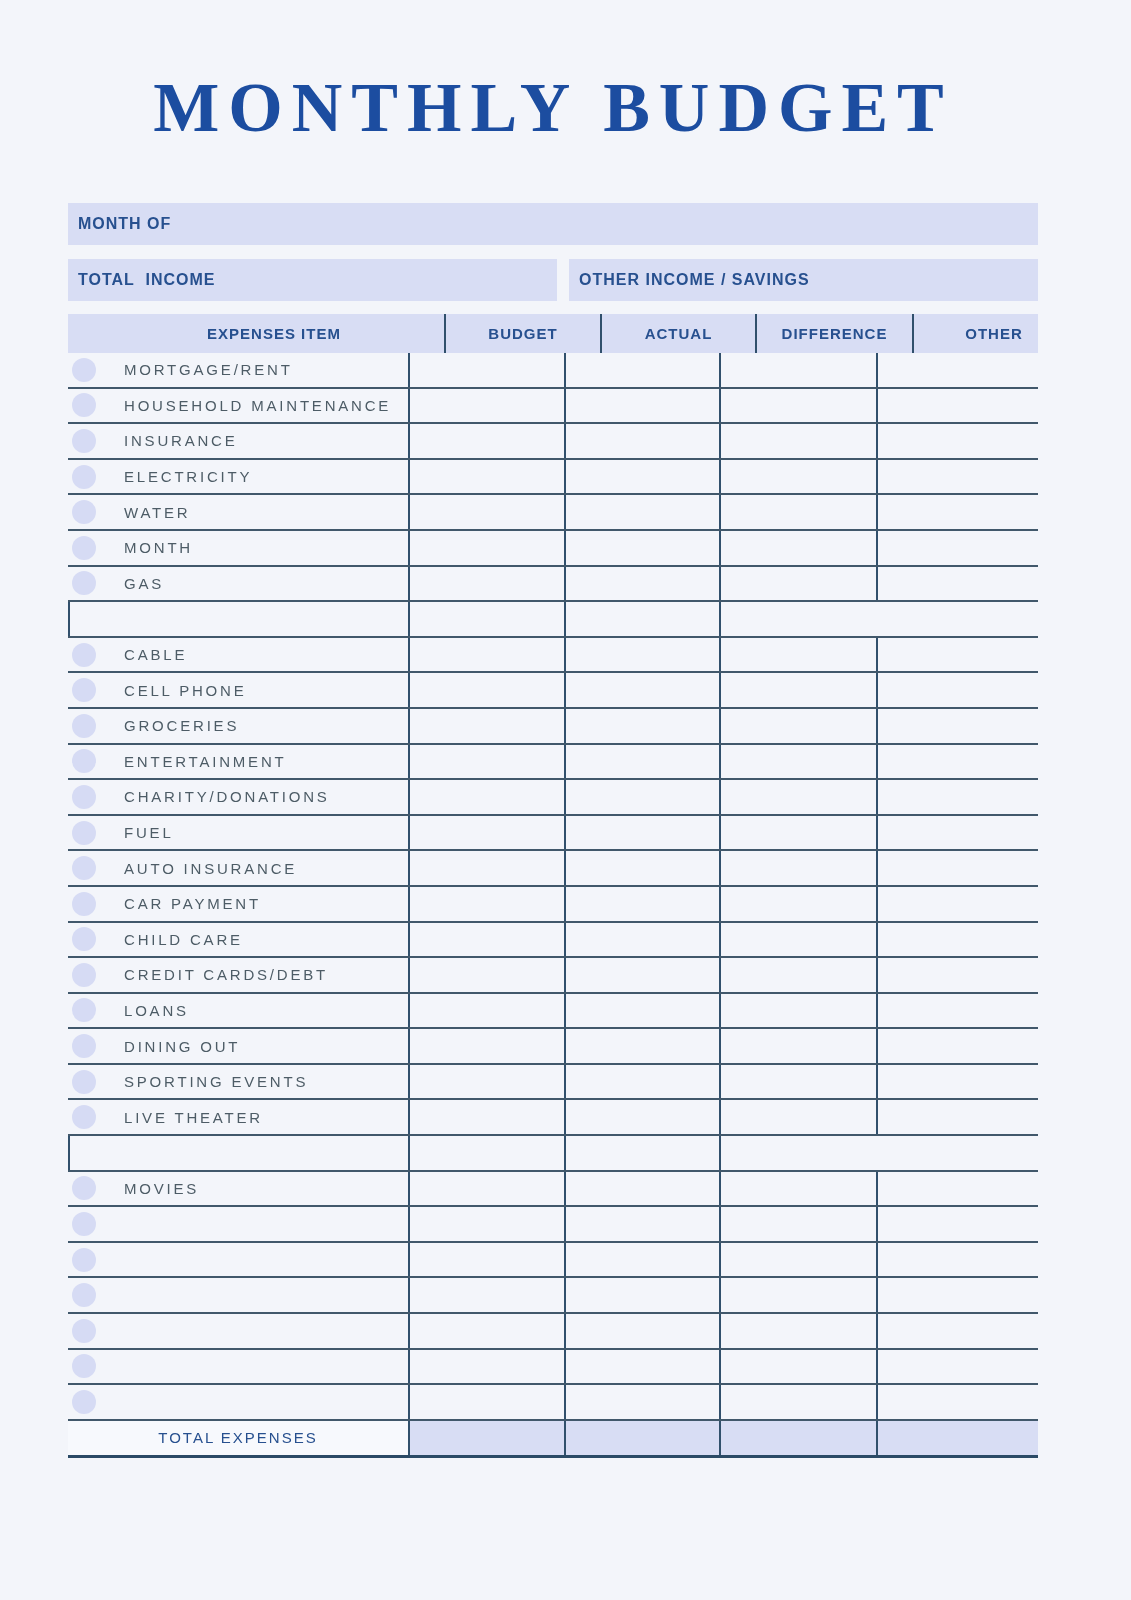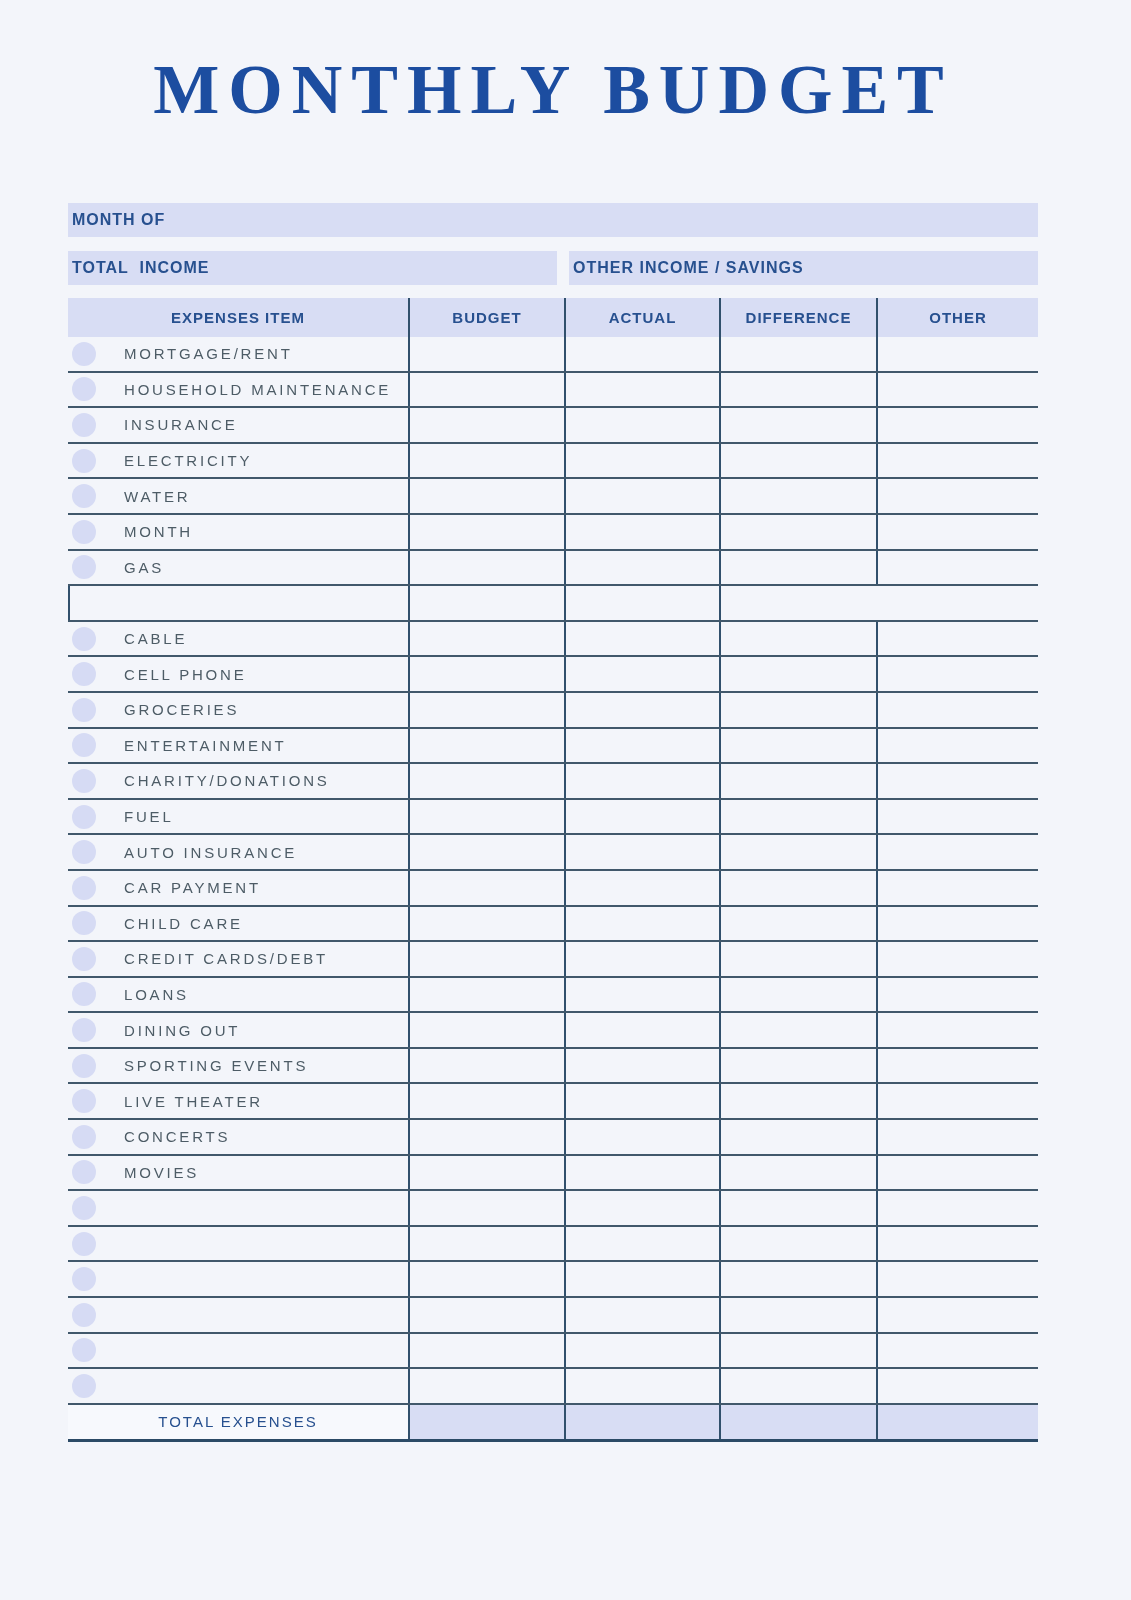--- a/index.html
+++ b/index.html
@@ -19,37 +19,37 @@
     width:1131px;height:1600px;
     background:var(--page-bg);
     font-family:"Liberation Sans", sans-serif;
     overflow:hidden;
   }
   .content{
     width:970px;
     margin-left:68px;
   }
   .page-title{
-    padding-top:55px;
+    padding-top:73px;
     height:143px;
     text-align:center;
     font-family:"Liberation Serif", serif;
     font-weight:700;
     font-size:70px;
     line-height:70px;
     letter-spacing:9px;
     color:var(--title-blue);
     white-space:nowrap;
   }
   .bar{
     background:var(--panel-bg);
-    height:34px;
+    height:42px;
     display:flex;
     align-items:center;
-    padding-left:4px;
+    padding-left:10px;
   }
   .bar-label{
     font-weight:bold;
     font-size:16px;
     letter-spacing:1px;
     color:var(--label-blue);
     white-space:pre;
   }
   .month-bar{margin-top:60px;}
   .income-row{
@@ -62,20 +62,21 @@
   .budget-table{
     margin-top:13px;
   }
   .grid-row{
     display:grid;
     grid-template-columns:340px 156px 155px 157px 162px;
   }
   .thead{
     height:39px;
     background:var(--panel-bg);
+    padding-left:36px;
   }
   .th{
     display:flex;
     align-items:center;
     justify-content:center;
     font-weight:bold;
     font-size:15px;
     letter-spacing:1px;
     color:var(--label-blue);
   }
@@ -365,24 +366,20 @@
           <div class="cell item-cell">
             <span class="bullet"></span>
             <span class="item-label">LIVE THEATER</span>
           </div>
           <div class="cell value-cell"></div>
           <div class="cell value-cell"></div>
           <div class="cell value-cell"></div>
           <div class="cell value-cell"></div>
         </div>
         <div class="grid-row trow">
-          <div class="cell item-cell">
-            <span class="bullet"></span>
-            <span class="item-label">CONCERTS</span>
-          </div>
           <div class="cell value-cell"></div>
           <div class="cell value-cell"></div>
           <div class="cell value-cell"></div>
           <div class="cell value-cell"></div>
         </div>
         <div class="grid-row trow">
           <div class="cell item-cell">
             <span class="bullet"></span>
             <span class="item-label">MOVIES</span>
           </div>

